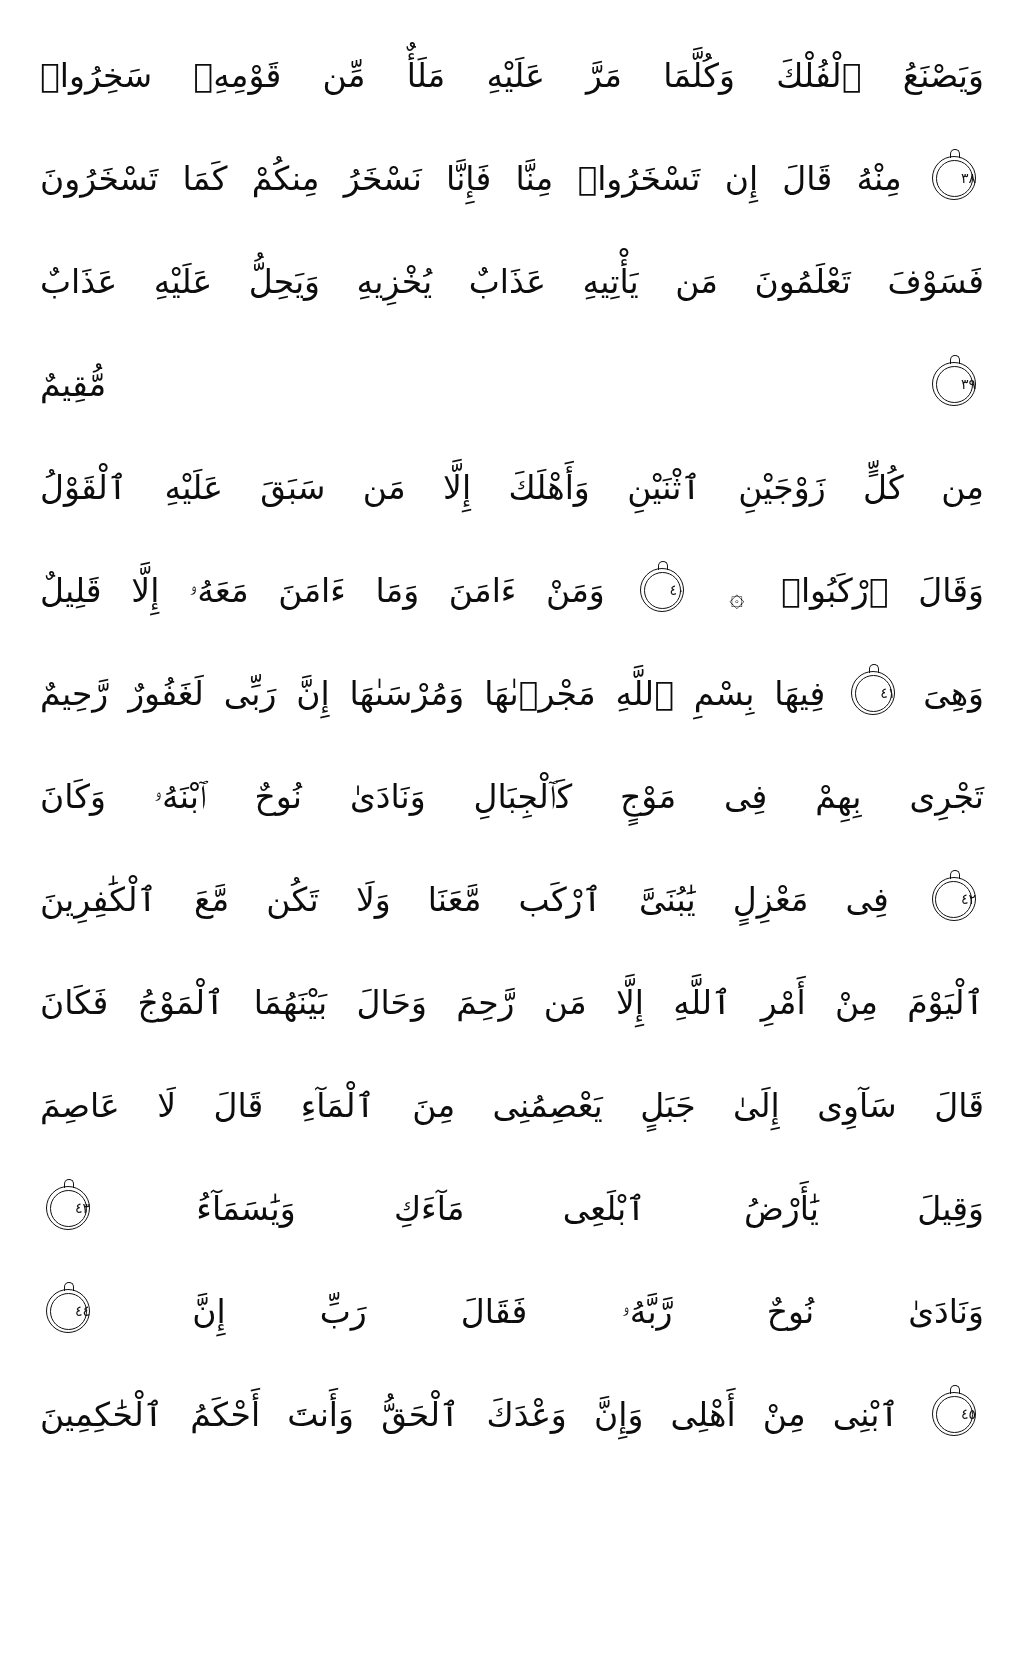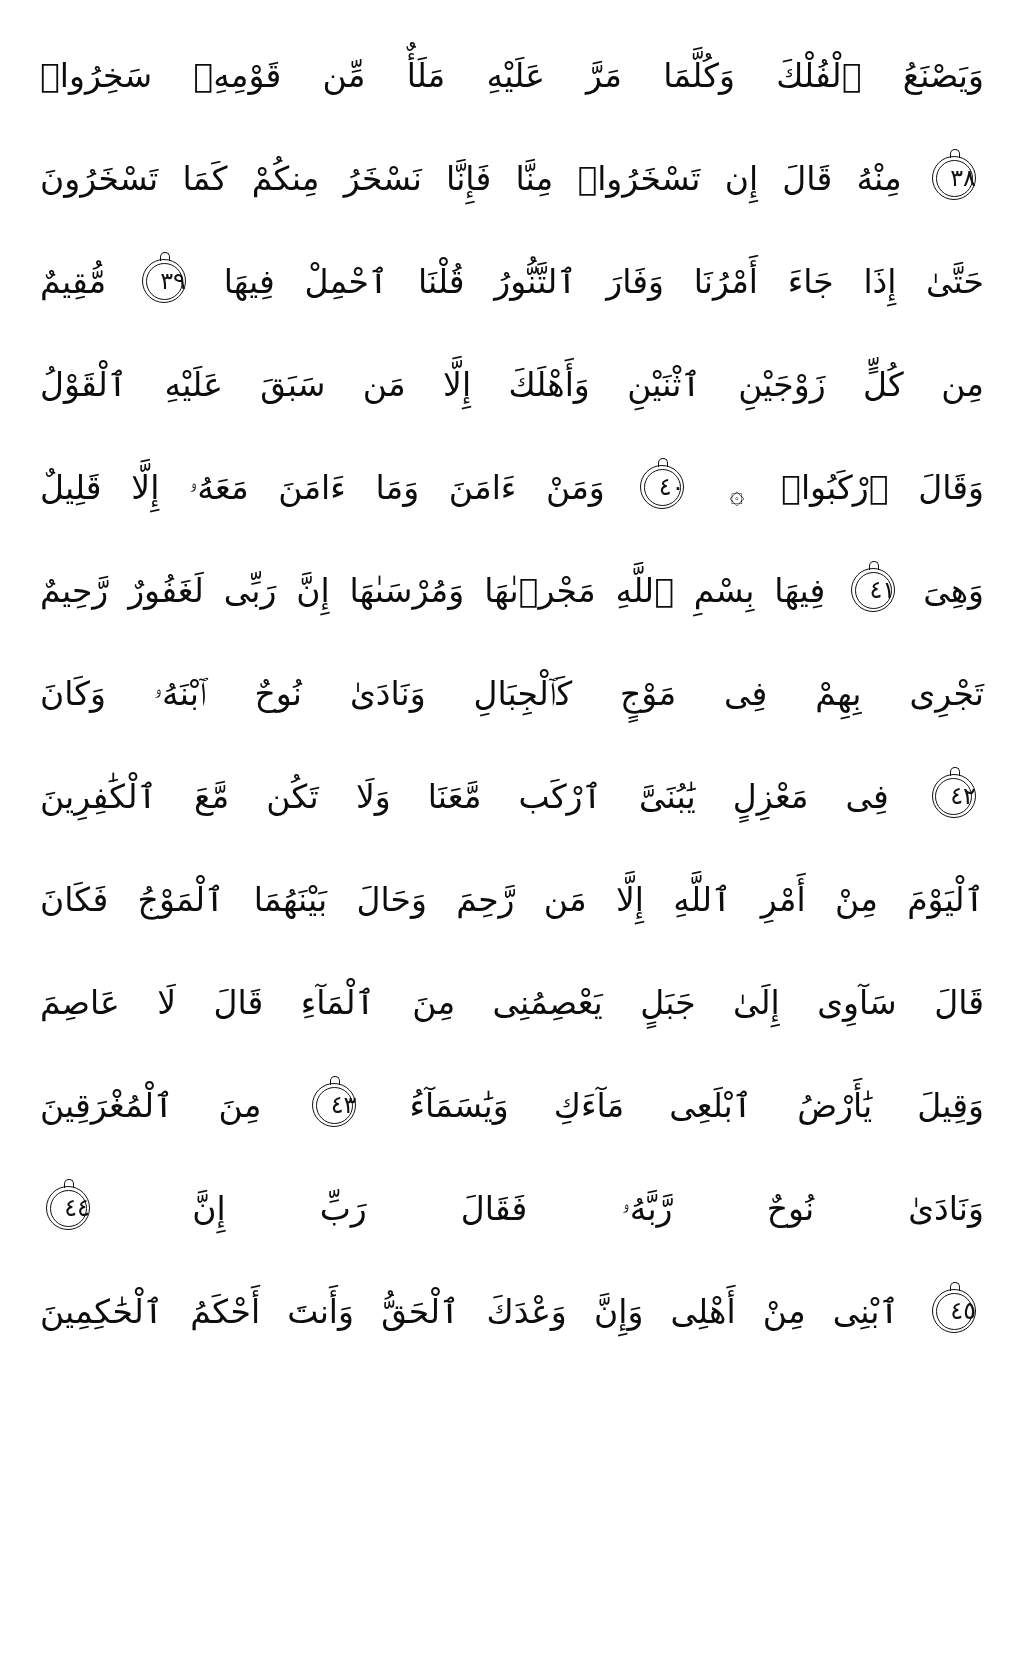--- a/index.html
+++ b/index.html
@@ -82,21 +82,21 @@
     border-radius: 6px 6px 0 0;
     box-sizing: border-box;
   }
   .marker .num {
     position: absolute;
     left: 0; top: 0;
     width: 44px;
     height: 44px;
     line-height: 45px;
     text-align: center;
-    font-size: 24px;
+    font-size: 14px;
     font-family: "DejaVu Sans", sans-serif;
     color: #111;
   }
   .sajda-mark {
     display: inline-block;
     font-size: 26px;
     line-height: 1;
     vertical-align: -4px;
     margin: 0 7px;
     color: #111;
@@ -114,23 +114,25 @@
 
     <div class="ayah-line stretch">
       <span class="marker">
         <span class="ring"></span>
         <span class="tick"></span>
         <span class="num">٣٨</span>
       </span>
       <span>مِنْهُ قَالَ إِن تَسْخَرُوا۟ مِنَّا فَإِنَّا نَسْخَرُ مِنكُمْ كَمَا تَسْخَرُونَ</span>
     </div>
 
-
-    <div class="ayah-line stretch">
-      <span>حَتَّىٰ إِذَا جَاءَ أَمْرُنَا وَفَارَ ٱلتَّنُّورُ قُلْنَا ٱحْمِلْ فِيهَا</span>
+    <div class="ayah-line stretch">
+      <span>فَسَوْفَ تَعْلَمُونَ مَن يَأْتِيهِ عَذَابٌ يُخْزِيهِ وَيَحِلُّ عَلَيْهِ عَذَابٌ</span>
+    </div>
+
+    <div class="ayah-line stretch">
       <span class="marker">
         <span class="ring"></span>
         <span class="tick"></span>
         <span class="num">٣٩</span>
       </span>
       <span>مُّقِيمٌ</span>
     </div>
 
     <div class="ayah-line stretch">
       <span>مِن كُلٍّ زَوْجَيْنِ ٱثْنَيْنِ وَأَهْلَكَ إِلَّا مَن سَبَقَ عَلَيْهِ ٱلْقَوْلُ</span>
@@ -178,21 +180,20 @@
       <span>قَالَ سَآوِى إِلَىٰ جَبَلٍ يَعْصِمُنِى مِنَ ٱلْمَآءِ قَالَ لَا عَاصِمَ</span>
     </div>
 
     <div class="ayah-line stretch">
       <span>وَقِيلَ يَٰأَرْضُ ٱبْلَعِى مَآءَكِ وَيَٰسَمَآءُ</span>
       <span class="marker">
         <span class="ring"></span>
         <span class="tick"></span>
         <span class="num">٤٣</span>
       </span>
-      <span>مِنَ ٱلْمُغْرَقِينَ</span>
     </div>
 
 
     <div class="ayah-line stretch">
       <span>وَنَادَىٰ نُوحٌ رَّبَّهُۥ فَقَالَ رَبِّ إِنَّ</span>
       <span class="marker">
         <span class="ring"></span>
         <span class="tick"></span>
         <span class="num">٤٤</span>
       </span>

